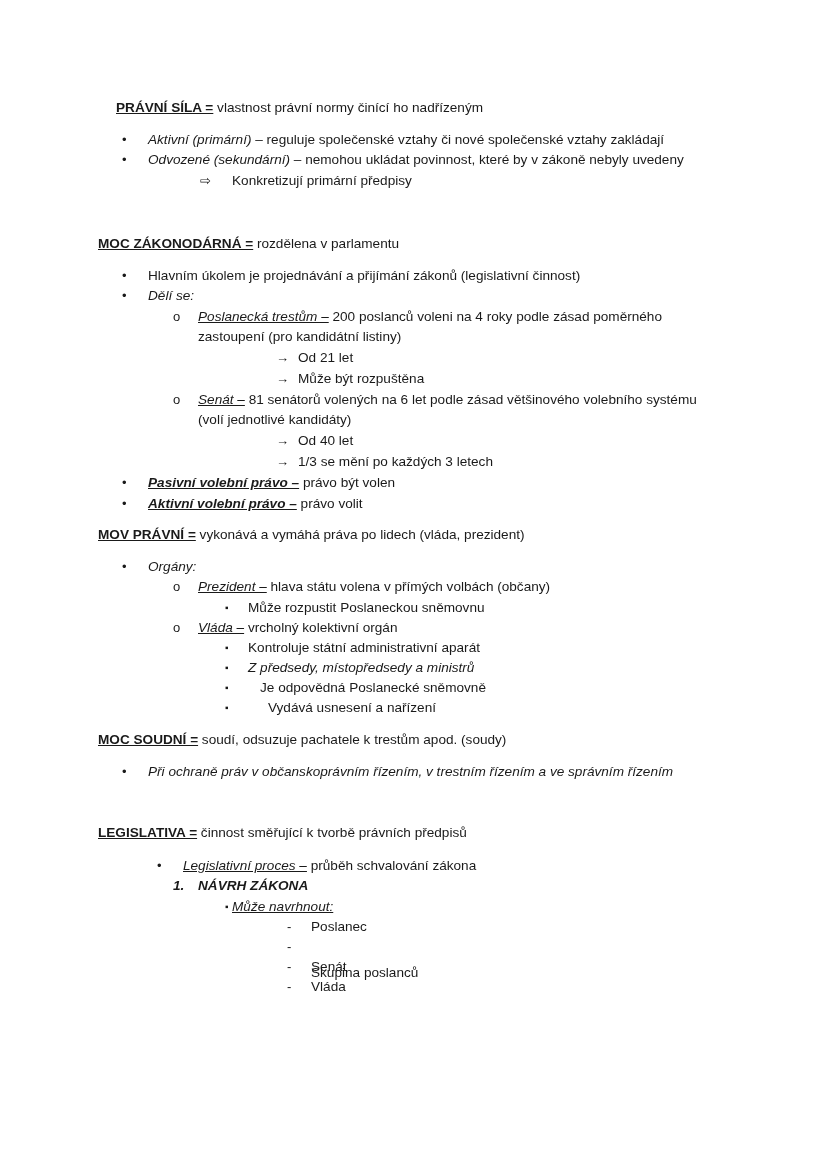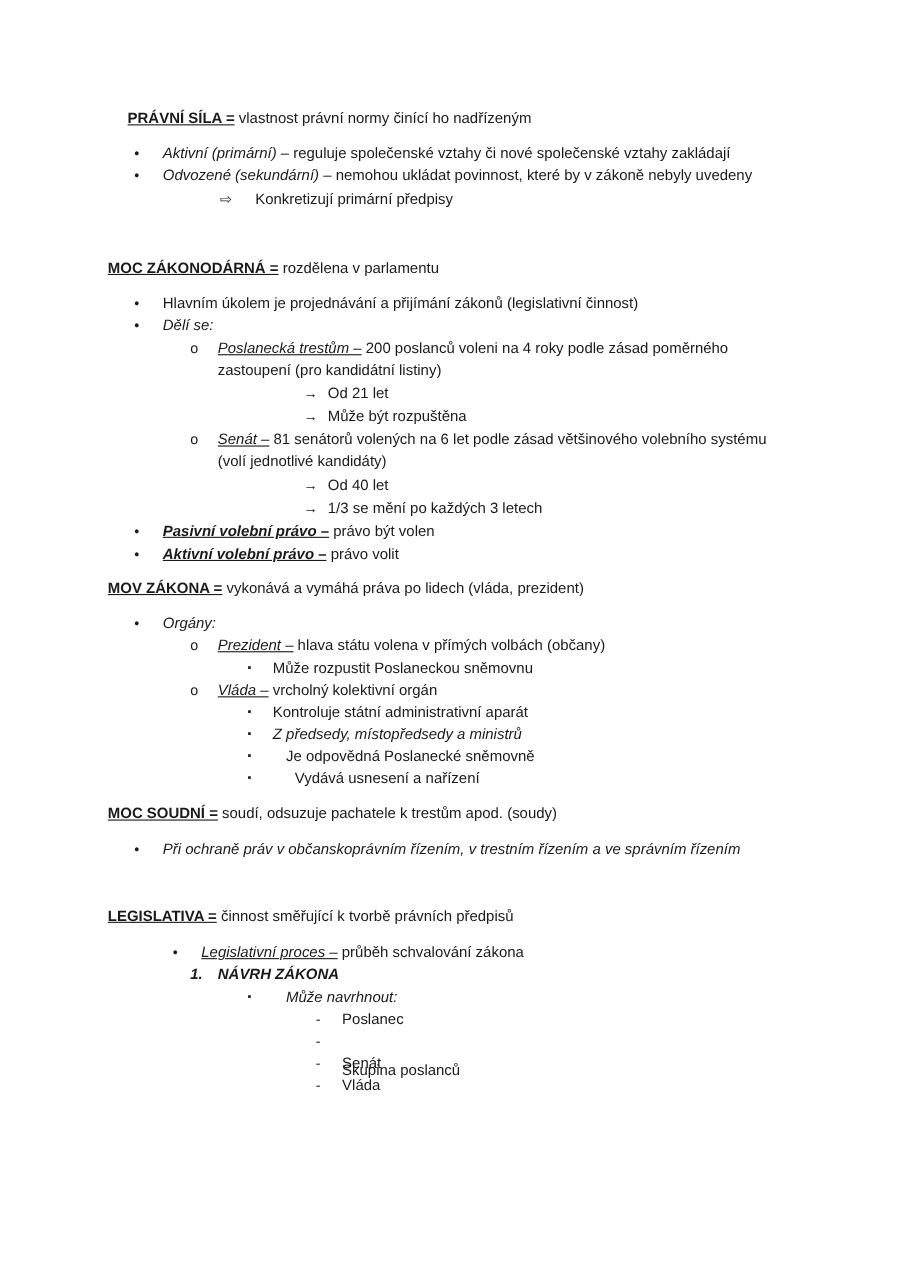--- a/index.html
+++ b/index.html
@@ -68,21 +68,21 @@
 <span class="marker dot" style="left:122px; top:474px;">•</span>
 <div class="line" style="left:148px; top:474px;">
   <span class="biu">Pasivní volební právo –</span><span> právo být volen</span>
 </div>
 <span class="marker dot" style="left:122px; top:495px;">•</span>
 <div class="line" style="left:148px; top:495px;">
   <span class="biu">Aktivní volební právo –</span><span> právo volit</span>
 </div>
 
 <div class="line" style="left:98px; top:526px;">
-  <span class="h">MOV ZÁKONA =</span><span> vykonává a vymáhá práva po lidech (vláda, prezident)</span>
+  <span class="h">MOV PRÁVNÍ =</span><span> vykonává a vymáhá práva po lidech (vláda, prezident)</span>
 </div>
 <span class="marker dot" style="left:122px; top:558px;">•</span>
 <div class="line i" style="left:148px; top:558px;">Orgány:</div>
 
 <span class="marker circle" style="left:173px; top:578px;">o</span>
 <div class="line" style="left:198px; top:578px;">
   <span class="i u">Prezident –</span><span> hlava státu volena v přímých volbách (občany)</span>
 </div>
 <span class="marker square" style="left:225px; top:599px;">▪</span>
 <div class="line" style="left:248px; top:599px;">Může rozpustit Poslaneckou sněmovnu</div>
@@ -109,21 +109,21 @@
 <div class="line" style="left:98px; top:824px;">
   <span class="h">LEGISLATIVA =</span><span> činnost směřující k tvorbě právních předpisů</span>
 </div>
 <span class="marker dot" style="left:157px; top:857px;">•</span>
 <div class="line" style="left:183px; top:857px;">
   <span class="i u">Legislativní proces –</span><span> průběh schvalování zákona</span>
 </div>
 <div class="line bi" style="left:173px; top:877px;">1.</div>
 <div class="line bi" style="left:198px; top:877px;">NÁVRH ZÁKONA</div>
 <span class="marker square" style="left:225px; top:898px;">▪</span>
-<div class="line i" style="left:260px; top:898px;">Může navrhnout:</div>
+<div class="line i" style="left:232px; top:898px;text-decoration:underline;">Může navrhnout:</div>
 
 <span class="marker dash" style="left:287px; top:918px;">-</span>
 <div class="line" style="left:311px; top:918px;">Poslanec</div>
 <span class="marker dash" style="left:287px; top:938px;">-</span>
 <div class="line" style="left:311px; top:938px;margin-top:26px;">Skupina poslanců</div>
 <span class="marker dash" style="left:287px; top:958px;">-</span>
 <div class="line" style="left:311px; top:958px;">Senát</div>
 <span class="marker dash" style="left:287px; top:978px;">-</span>
 <div class="line" style="left:311px; top:978px;">Vláda</div>
 

